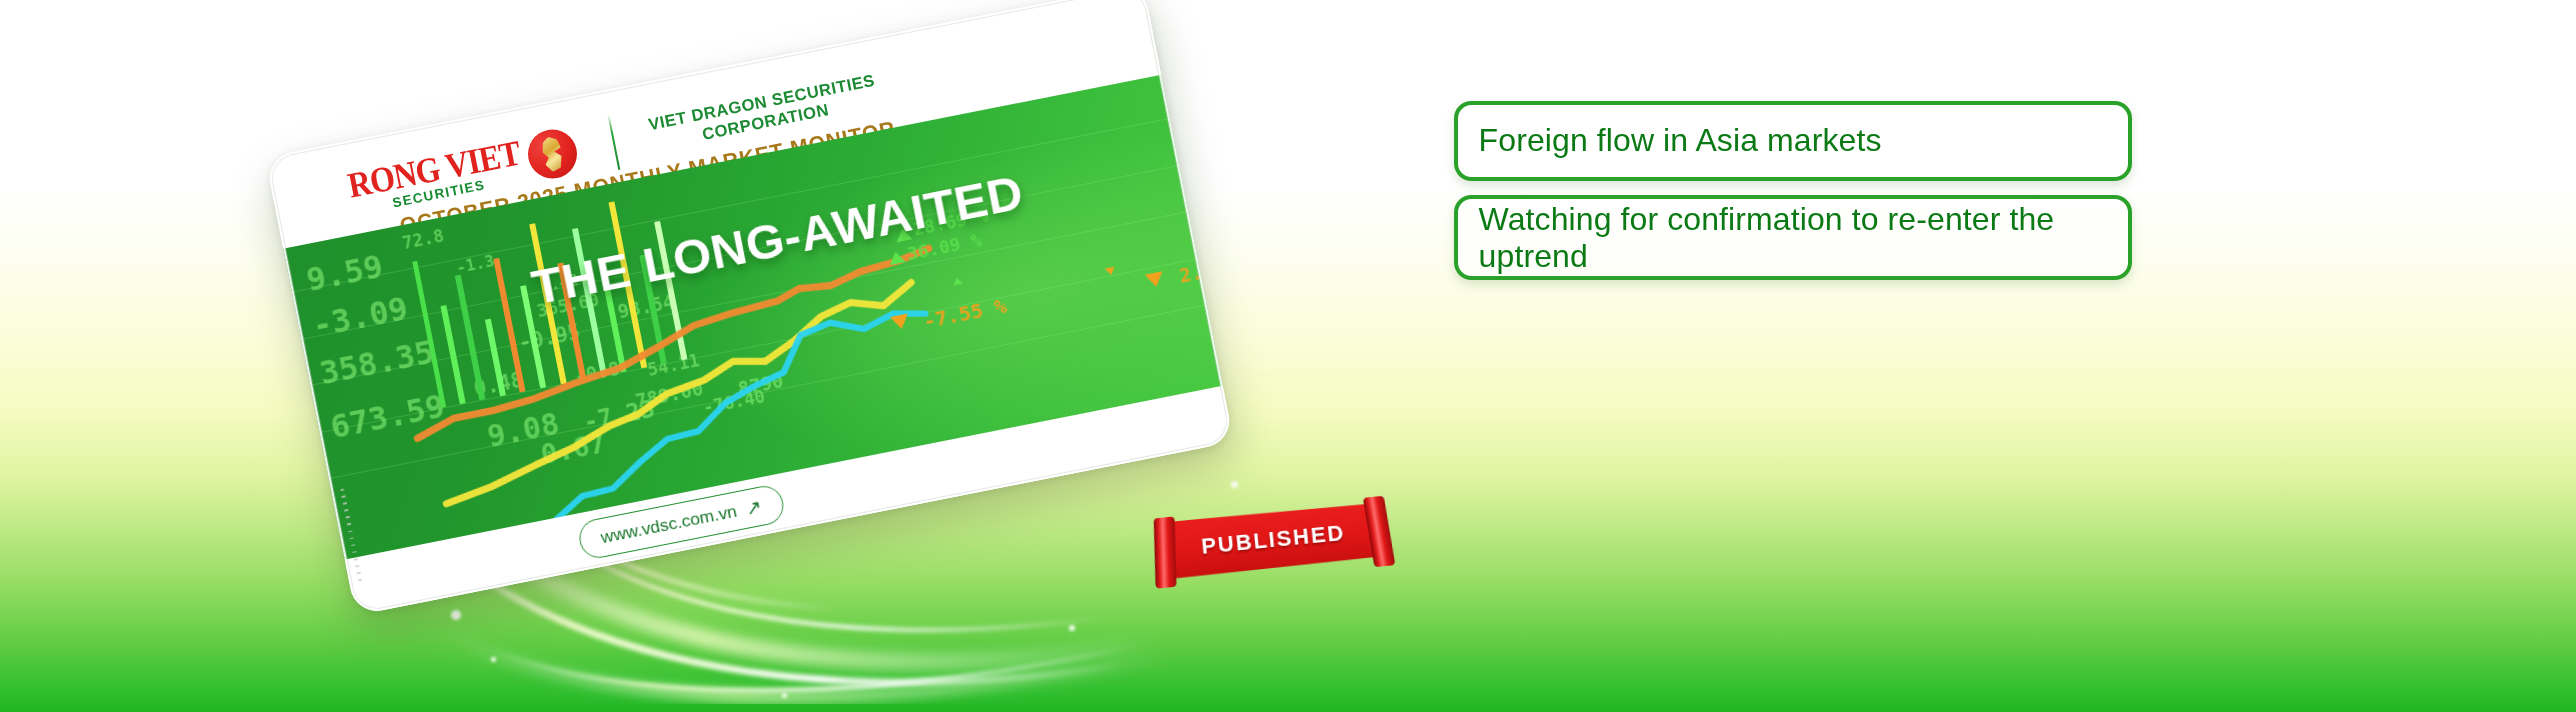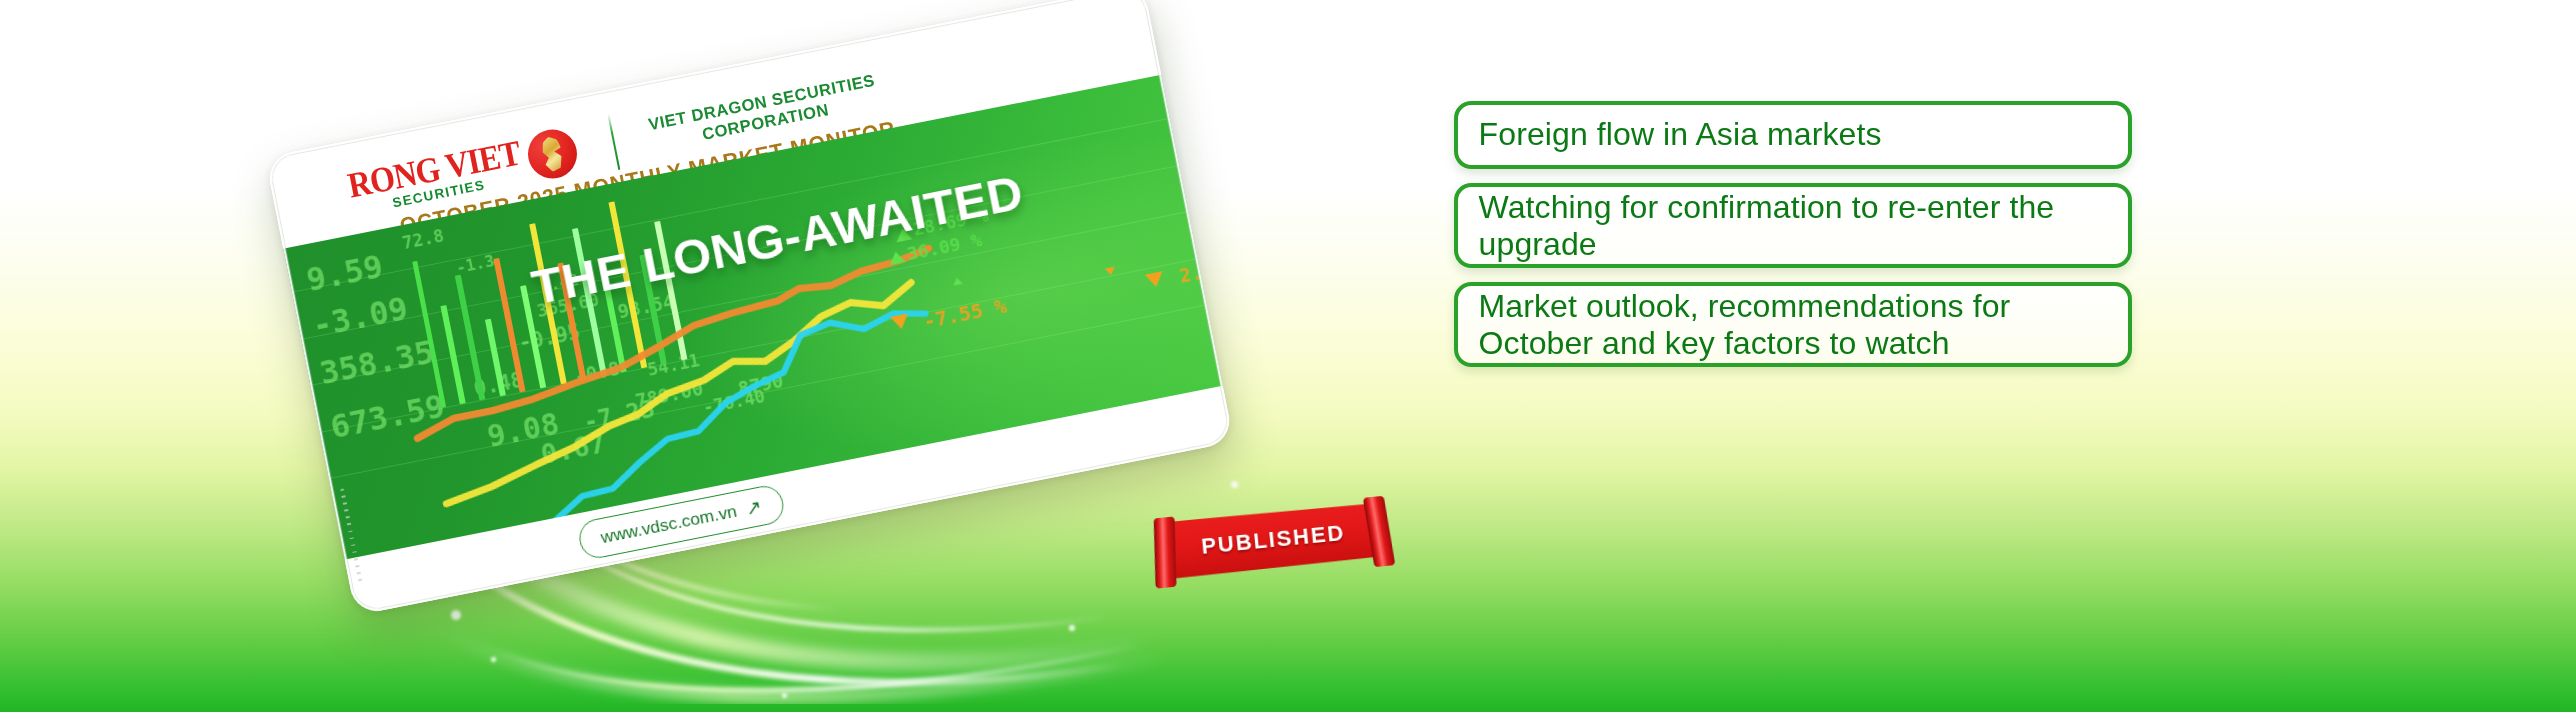--- a/index.html
+++ b/index.html
@@ -159,21 +159,21 @@
     background:linear-gradient(to bottom, rgba(255,255,255,.90), rgba(255,255,255,.62));
     box-shadow:0 4.7px 9.5px rgba(70,120,50,.18);
     margin-bottom:14.2px;
     display:flex;align-items:center;
     padding:12.7px 20.6px;
   }
   .bullet p{
     margin:0;color:#0b7a15;font-size:32px;line-height:1.16;letter-spacing:0.1px;
   }
   .b1{height:85px;}
-  .b2{height:68px;}
+  .b2{height:80px;}
   .b3{height:85px;}
   .b4{height:85px;}
 </style>
 </head>
 <body>
 
 <div id="banner">
 
   <div class="swoosh-wrap">
     <svg width="2576" height="712" viewBox="0 0 3254 900">
@@ -314,21 +314,18 @@
     </div>
     <div class="rb-fold left"></div>
     <div class="rb-fold right"></div>
   </div>
 
   <div id="bullets">
     <div class="bullet b2">
       <p>Foreign flow in Asia markets</p>
     </div>
     <div class="bullet b3">
-      <p>Watching for confirmation to re-enter the upgrade</p>
-    </div>
-    <div class="bullet b4">
-      <p>Market outlook, recommendations for October and key factors to watch</p>
+      <p>Watching for confirmation to re-enter the uptrend</p>
     </div>
   </div>
 
 </div>
 
 
 </body></html>

